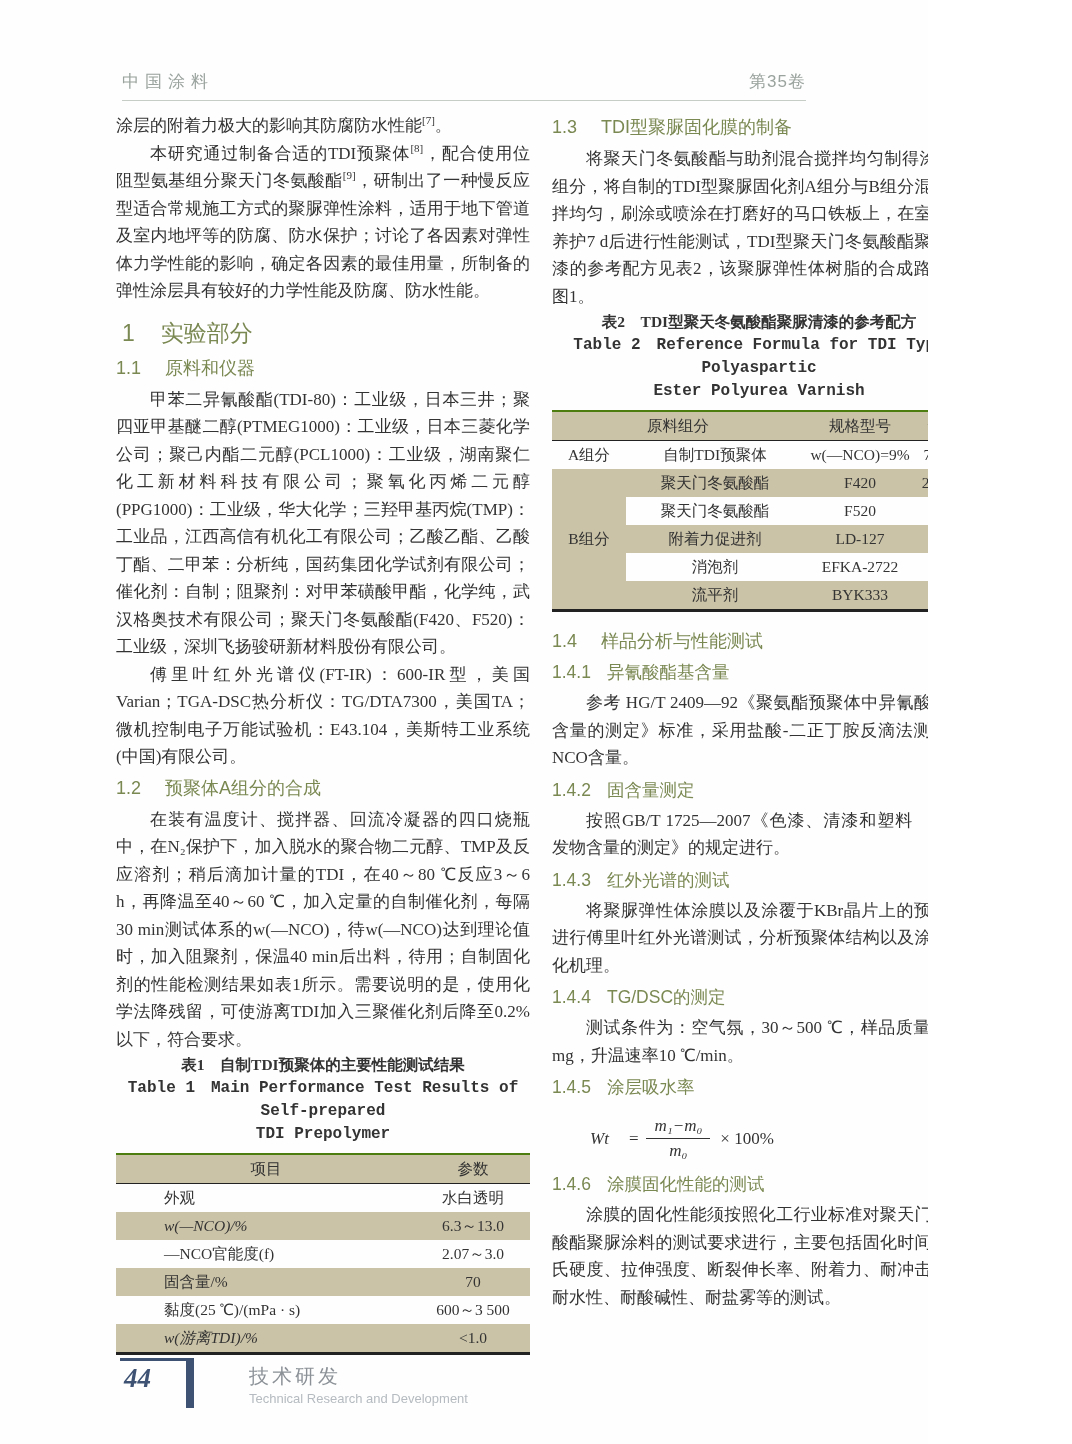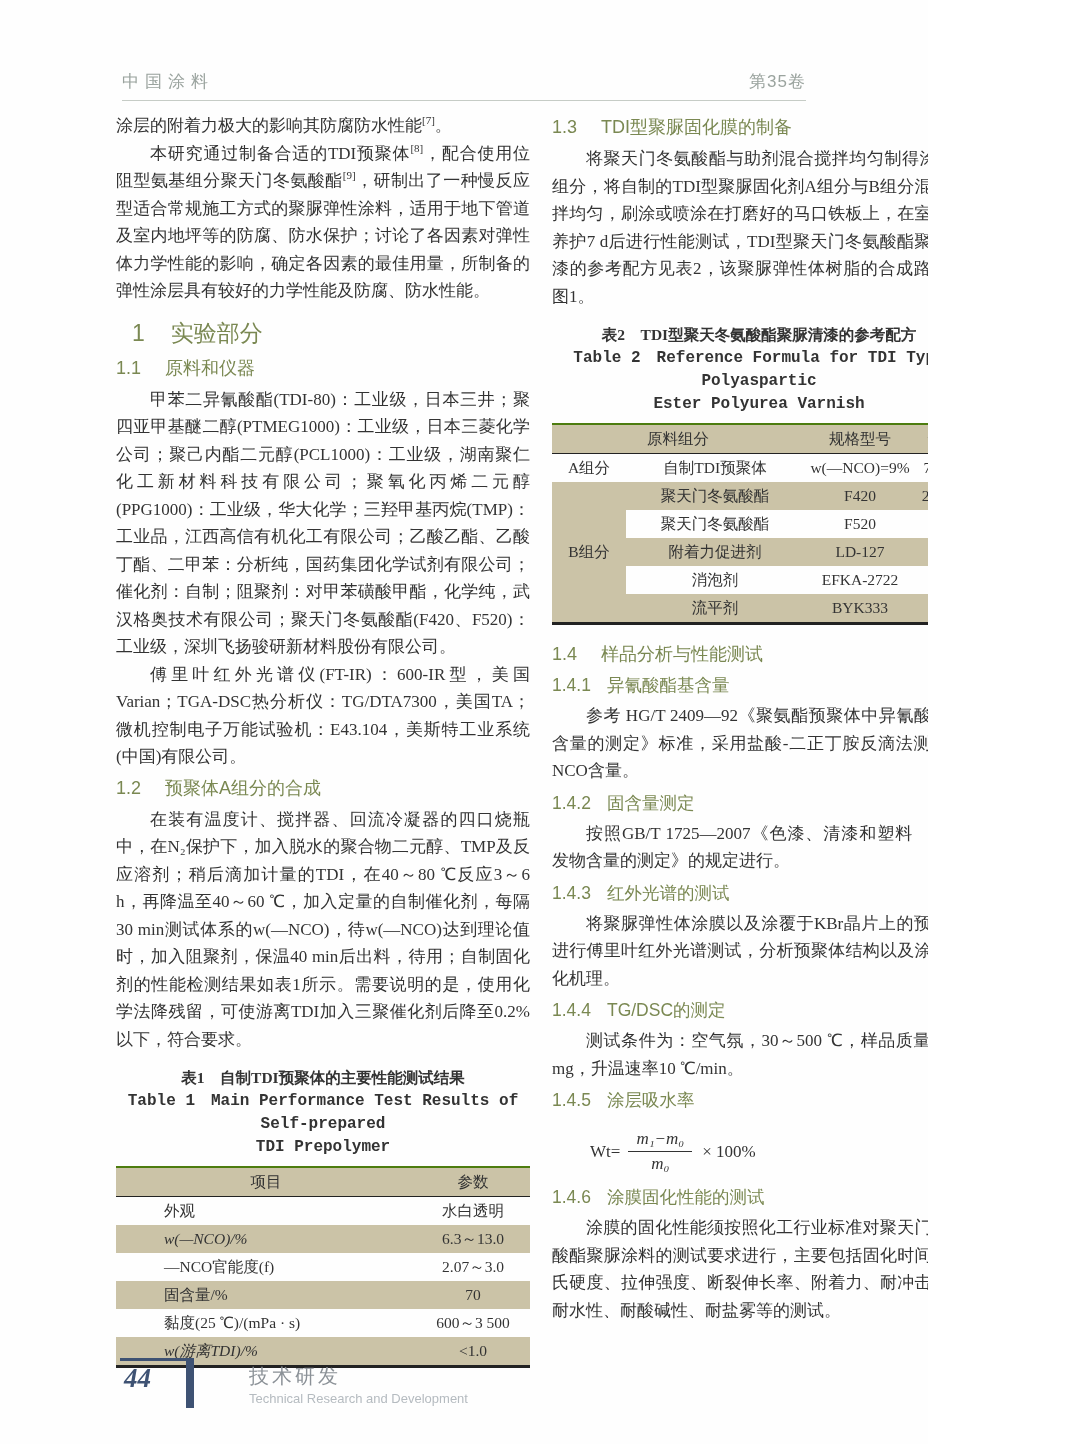--- a/index.html
+++ b/index.html
@@ -13,31 +13,31 @@
   .jname{letter-spacing:6px;}
   .vol{letter-spacing:1px;}
   
   .col{position:absolute;top:112px;width:414px;}
   .col-left{left:116px;}
   .col-right{left:552px;}
   p.body{margin:0;font-size:17px;line-height:27.5px;text-align:justify;}
   p.ind{text-indent:2em;}
   .sup{font-size:11px;vertical-align:super;line-height:0;}
   
-  .h1{margin:13px 16px 7px;font-family:"Liberation Sans", sans-serif;font-size:23px;
+  .h1{margin:13px 6px 7px;font-family:"Liberation Sans", sans-serif;font-size:23px;
       line-height:30px;color:#7a8852;font-weight:400;}
   .h1 .hnum{margin-right:26px;}
   .h2{margin:4px 0 5px;font-family:"Liberation Sans", sans-serif;font-size:18px;
       line-height:26px;color:#7a8852;font-weight:400;}
   .h2 .hnum{margin-right:24px;}
   .h3{margin:5px 0 4px;font-family:"Liberation Sans", sans-serif;font-size:17.5px;
       line-height:26px;color:#7a8852;font-weight:400;}
   .h3 .hnum{margin-right:16px;}
   
-  .cap{margin-top:13px;text-align:center;}
+  .cap{text-align:center;}
   .cap-zh{font-size:15.5px;font-weight:bold;line-height:24px;}
   .cap-en{font-size:16px;font-weight:bold;line-height:23px;font-family:Liberation Mono, monospace;}
   
   table{border-collapse:collapse;width:100%;margin-top:7px;font-size:15.5px;
         border-top:2px solid #4d7c0f;border-bottom:3px solid #222;}
   thead tr{border-bottom:1.5px solid #222;}
   th{font-weight:400;}
   th,td{height:26px;padding:1px 4px;}
   thead tr{background:#cbc3a7;}
   
@@ -50,21 +50,21 @@
   .t2 td{text-align:center;}
   .t2 td.grp{width:66px;}
   .t2 td.nm{width:170px;}
   .t2 td.sp{width:104px;}
   .t2 tbody tr:nth-child(even) td{background:#cbc3a7;}
   .t2 td.grpb{background:#cbc3a7;vertical-align:middle;}
   .itl{font-style:italic;}
   
   .formula{display:flex;align-items:center;margin:16px 0 10px;padding-left:38px;
            font-size:17px;}
-  .f-var{margin-right:0;}
+  .f-var{font-style:italic;margin-right:20px;}
   .f-eq{margin-right:8px;}
   .frac{display:inline-flex;flex-direction:column;align-items:center;text-align:center;
         font-style:italic;margin-right:10px;}
   .frac .num{padding:0 8px 2px;border-bottom:1.2px solid #333;}
   .frac .den{padding-top:2px;}
   .f-label{margin-left:auto;margin-right:16px;}
   
   .pg-footer{position:absolute;left:120px;top:1358px;display:flex;align-items:flex-start;gap:42px;}
   .pageno-box{border-top:3.5px solid #3e5273;border-right:8px solid #3e5273;
               padding:3px 14px 16px 4px;min-width:48px;}

